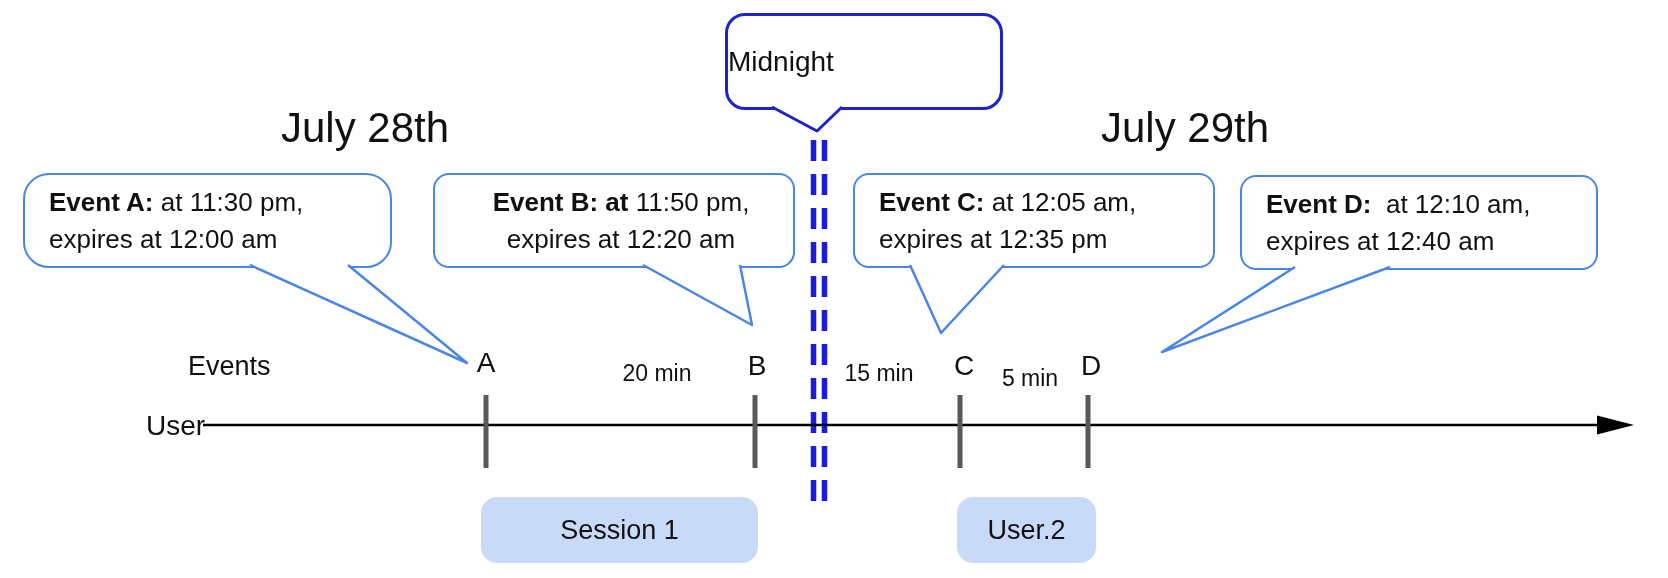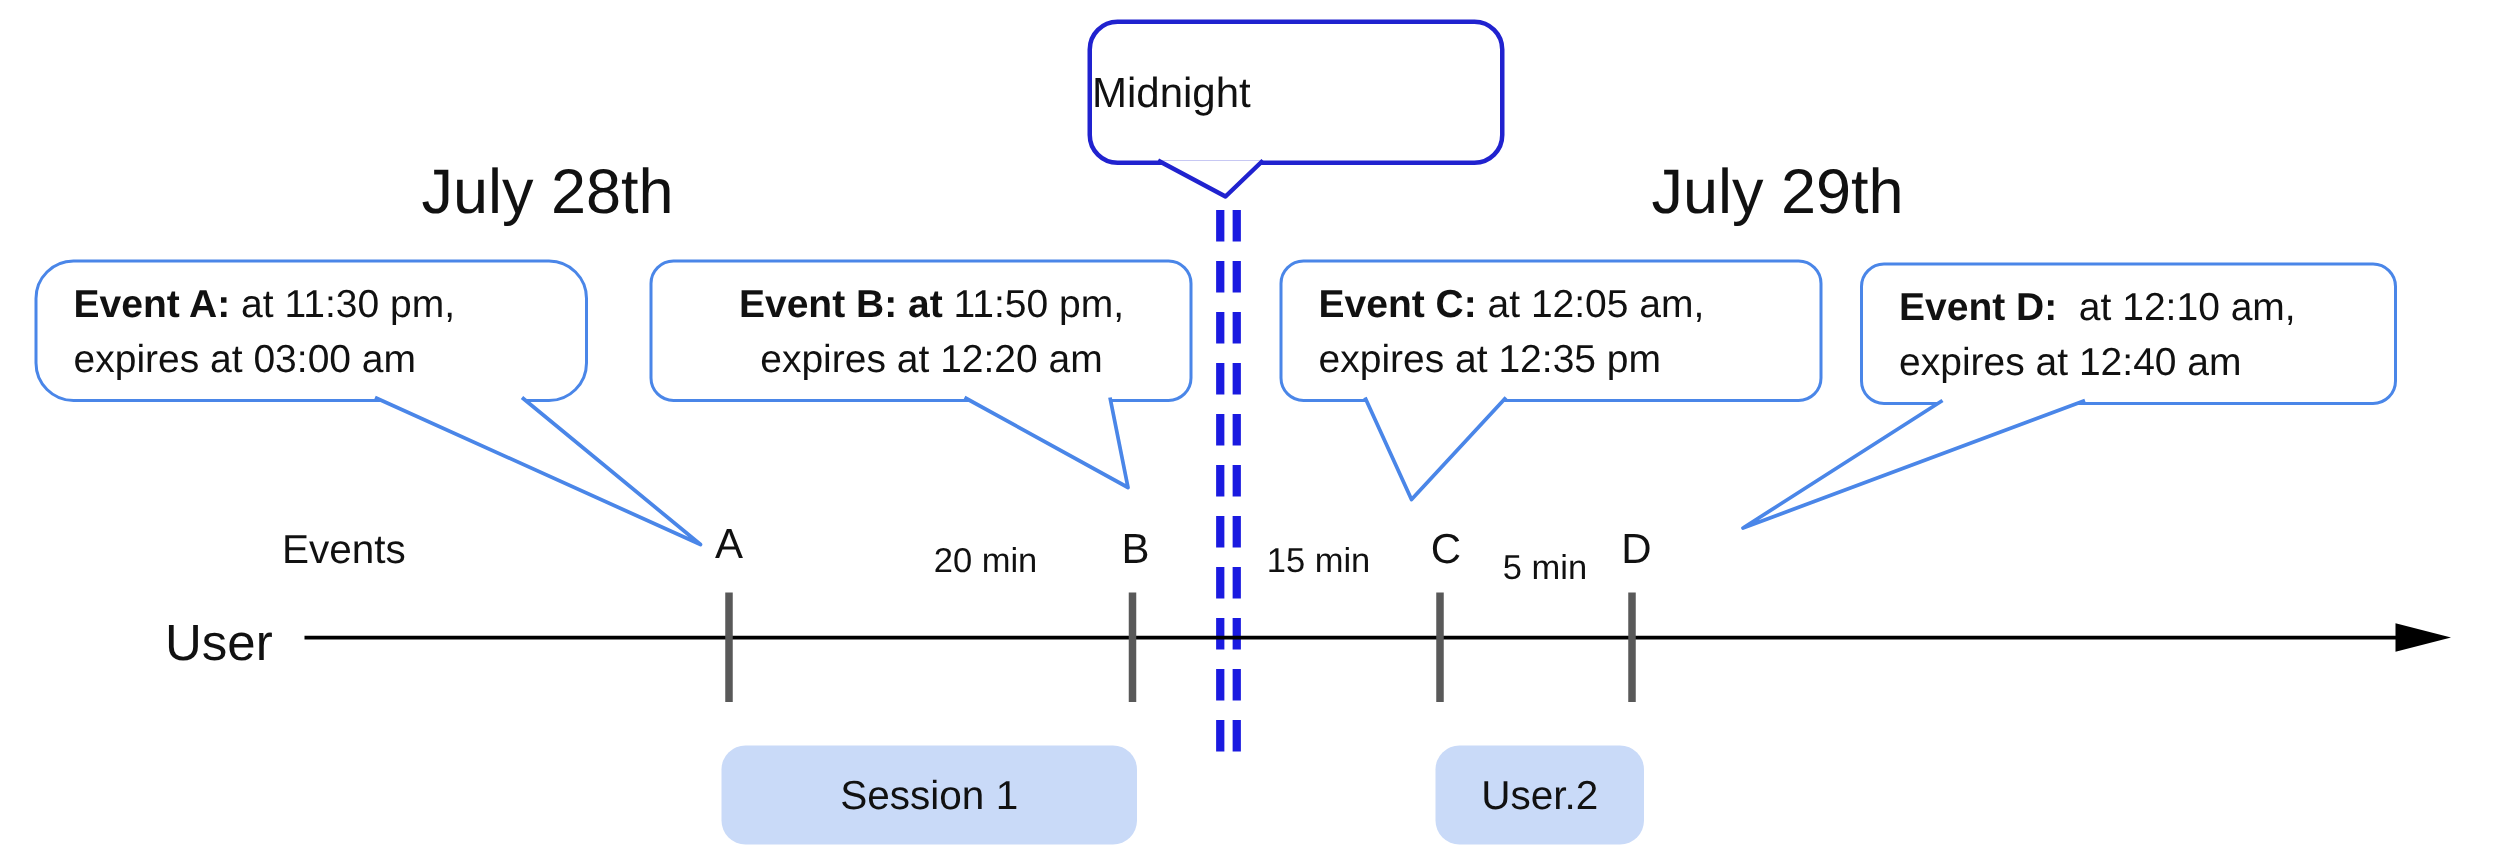--- a/index.html
+++ b/index.html
@@ -39,21 +39,21 @@
     box-sizing:border-box;
     background:#fff;
     border:3px solid #2022cf;
     border-radius:20px;
     font-size:28px;
     display:flex;
     align-items:center;
     z-index:1;
   }
   .axis-label{font-size:27px;z-index:3;}
-  .user-label{font-size:34px;z-index:3;}
+  .user-label{font-size:28px;z-index:3;margin-left:36px;}
   .tick-label{font-size:28px;width:40px;text-align:center;z-index:3;}
   .interval-label{font-size:23px;width:120px;text-align:center;z-index:3;}
   .session-box{
     background:#c9daf8;
     display:flex;align-items:center;justify-content:center;
     font-size:27px;
     z-index:1;
     border-radius:16px;
   }
 </style>
@@ -99,21 +99,21 @@
 
   <div class="abs date-heading" style="left:235px;top:104px;">July 28th</div>
   <div class="abs date-heading" style="left:1055px;top:104px;">July 29th</div>
 
   <div class="abs midnight-bubble" style="left:725px;top:13px;width:278px;height:97px;">
     <span>Midnight</span>
   </div>
 
   <div class="abs bubble" style="left:23px;top:173px;width:369px;height:95px;border-radius:26px;">
     <div class="line"><span class="b">Event A:</span><span> at 11:30 pm,</span></div>
-    <div class="line">expires at 03:00 am</div>
+    <div class="line">expires at 12:00 am</div>
   </div>
 
   <div class="abs bubble" style="left:433px;top:173px;width:362px;height:95px;align-items:center;">
     <div class="line"><span class="b">Event B: at</span><span> 11:50 pm,</span></div>
     <div class="line">expires at 12:20 am</div>
   </div>
 
   <div class="abs bubble" style="left:853px;top:173px;width:362px;height:95px;">
     <div class="line"><span class="b">Event C:</span><span> at 12:05 am,</span></div>
     <div class="line">expires at 12:35 pm</div>

